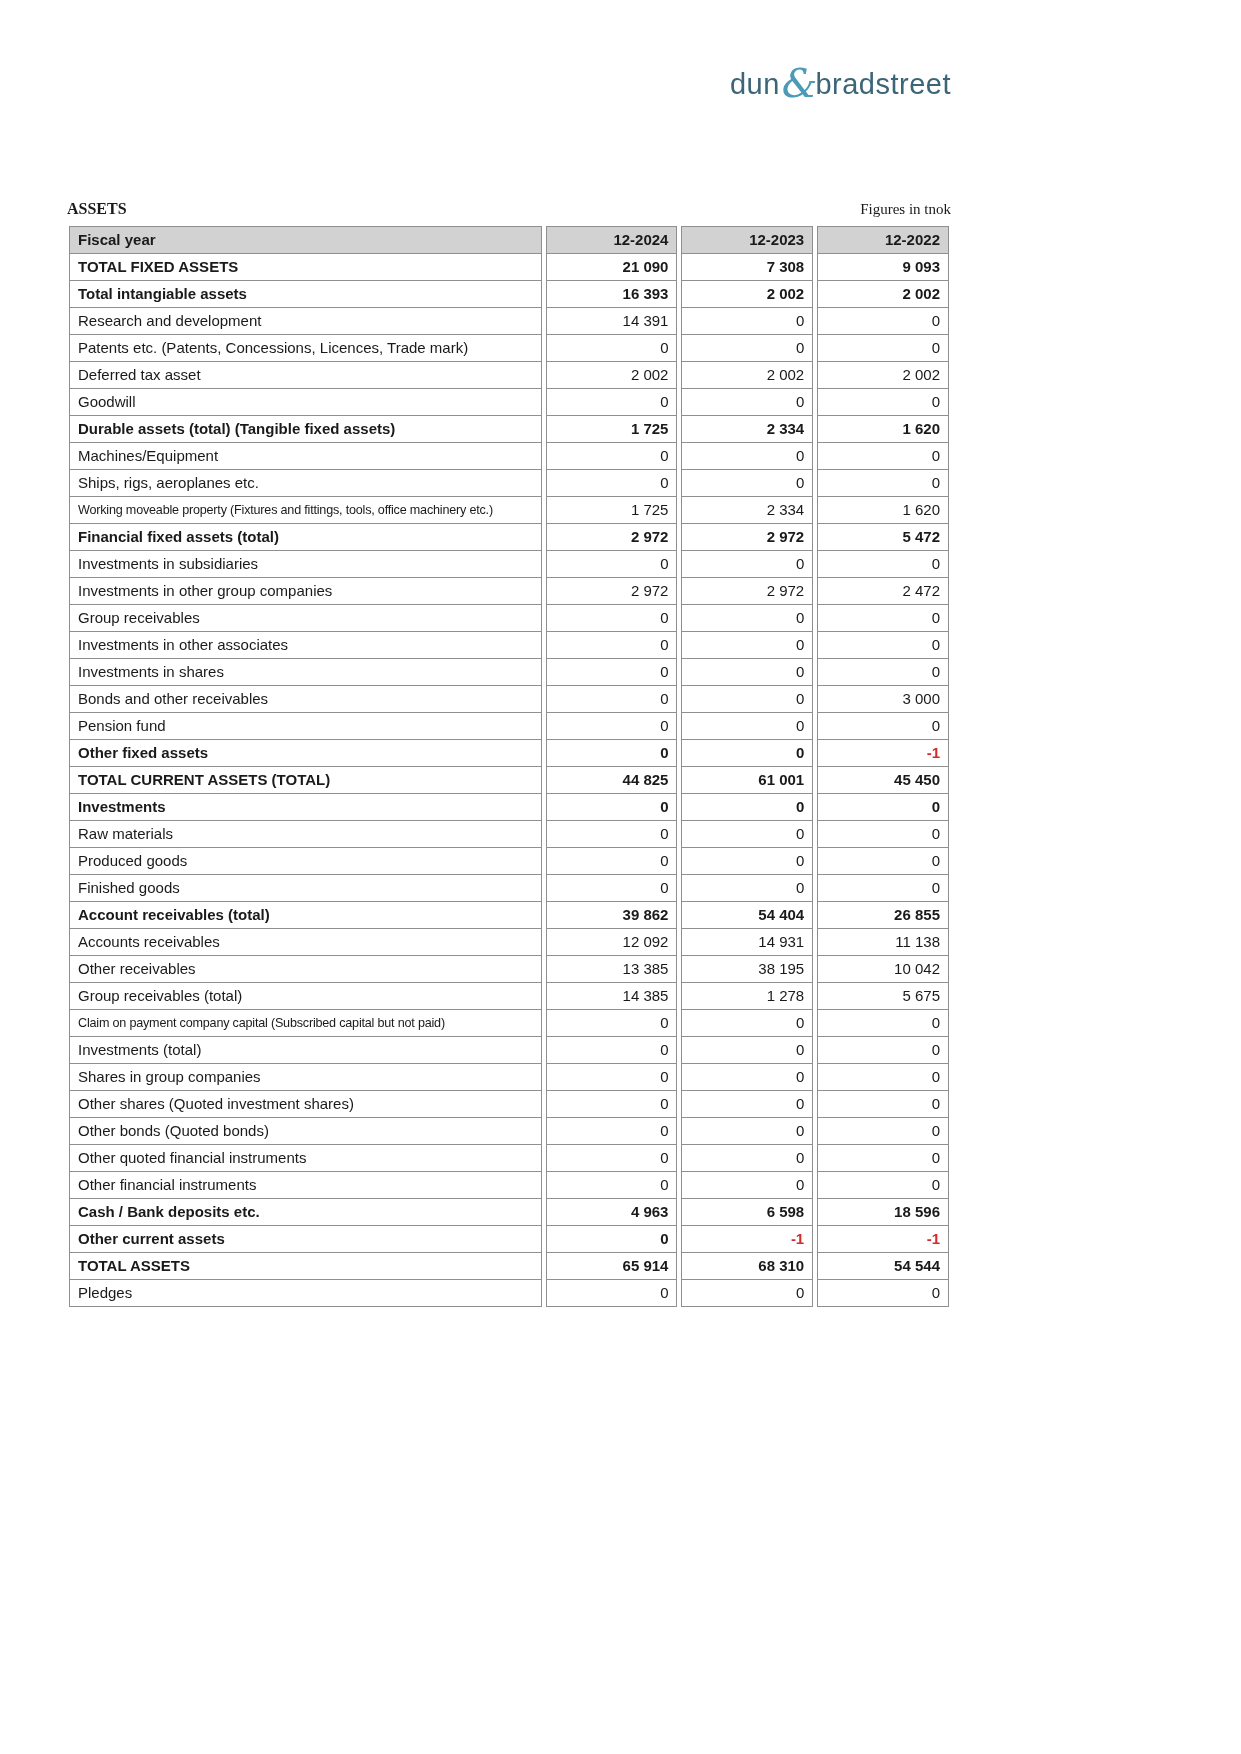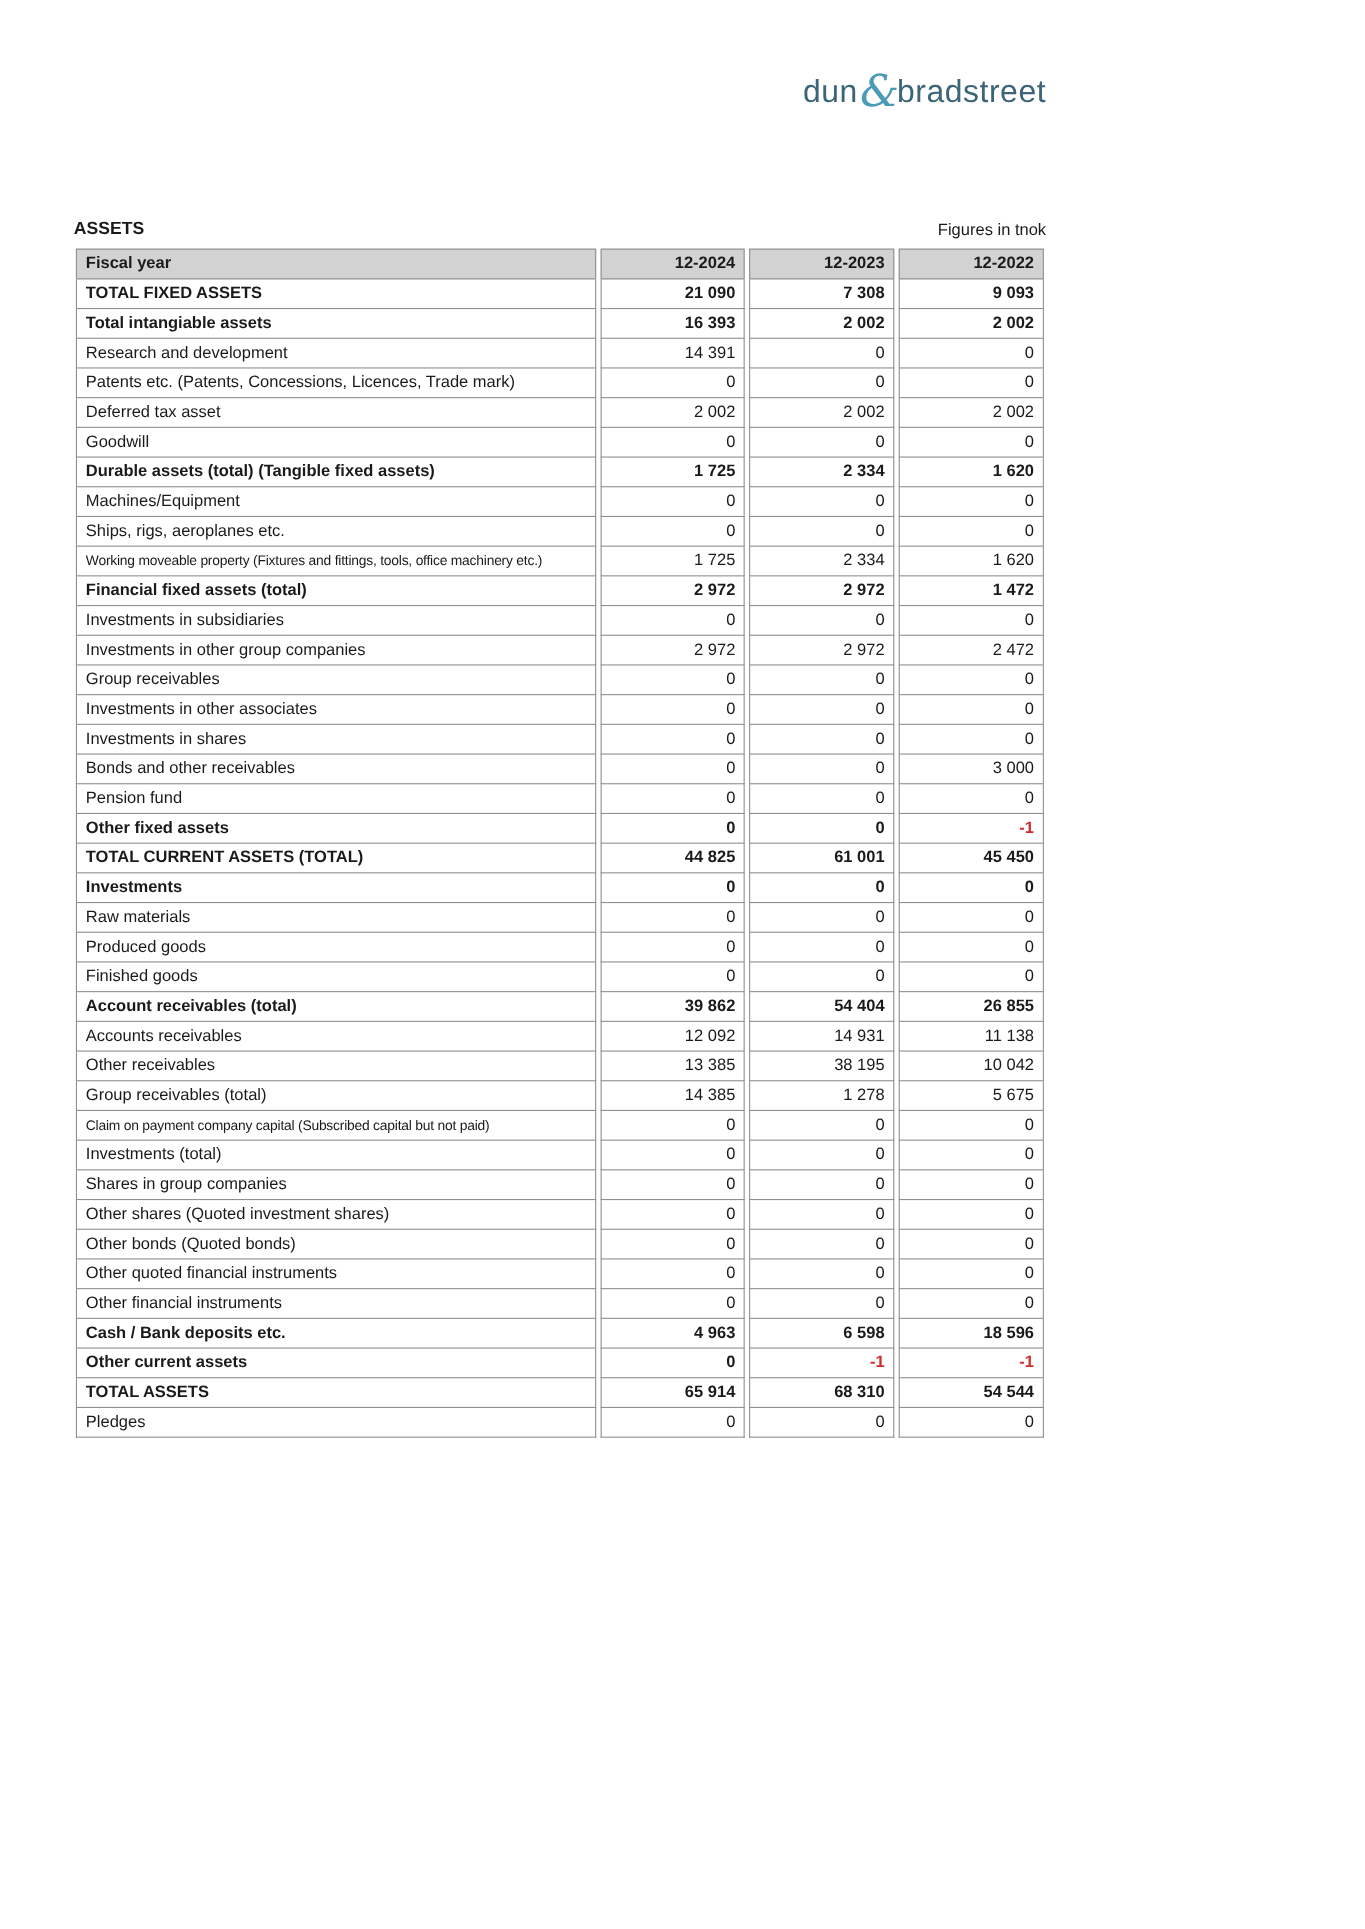--- a/index.html
+++ b/index.html
@@ -45,20 +45,21 @@
     position: absolute;
     left: 65px;
     width: 888px;
     top: 200px;
   }
   .title-row {
     display: flex;
     justify-content: space-between;
     align-items: flex-end;
     padding: 0 2px 8px 2px;
+    font-family: Liberation Serif, serif;
   }
   .title-row .title { font-size: 16px; font-weight: bold; }
   .title-row .note  { font-size: 15px; }
   
   table.assets {
     width: 100%;
     border-collapse: separate;
     border-spacing: 4px 0;
     font-size: 15px;
   }
@@ -179,21 +180,21 @@
           <tr class="condensed">
             <td class="label-cell">Working moveable property (Fixtures and fittings, tools, office machinery etc.)</td>
             <td class="value-cell">1 725</td>
             <td class="value-cell">2 334</td>
             <td class="value-cell">1 620</td>
           </tr>
           <tr class="bold">
             <td class="label-cell">Financial fixed assets (total)</td>
             <td class="value-cell">2 972</td>
             <td class="value-cell">2 972</td>
-            <td class="value-cell">1 472</td>
+            <td class="value-cell">5 472</td>
           </tr>
           <tr>
             <td class="label-cell">Investments in subsidiaries</td>
             <td class="value-cell">0</td>
             <td class="value-cell">0</td>
             <td class="value-cell">0</td>
           </tr>
           <tr>
             <td class="label-cell">Investments in other group companies</td>
             <td class="value-cell">2 972</td>

